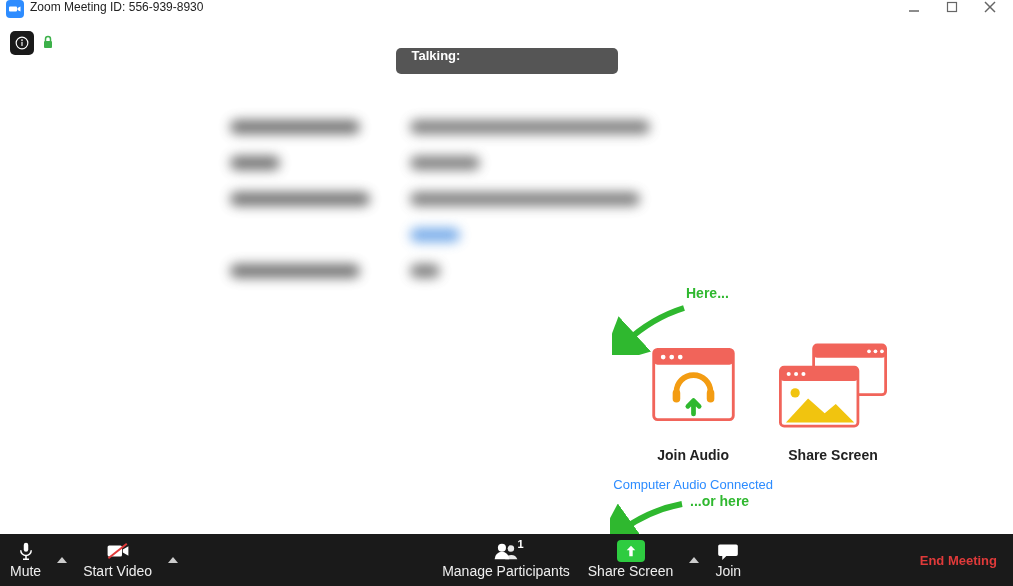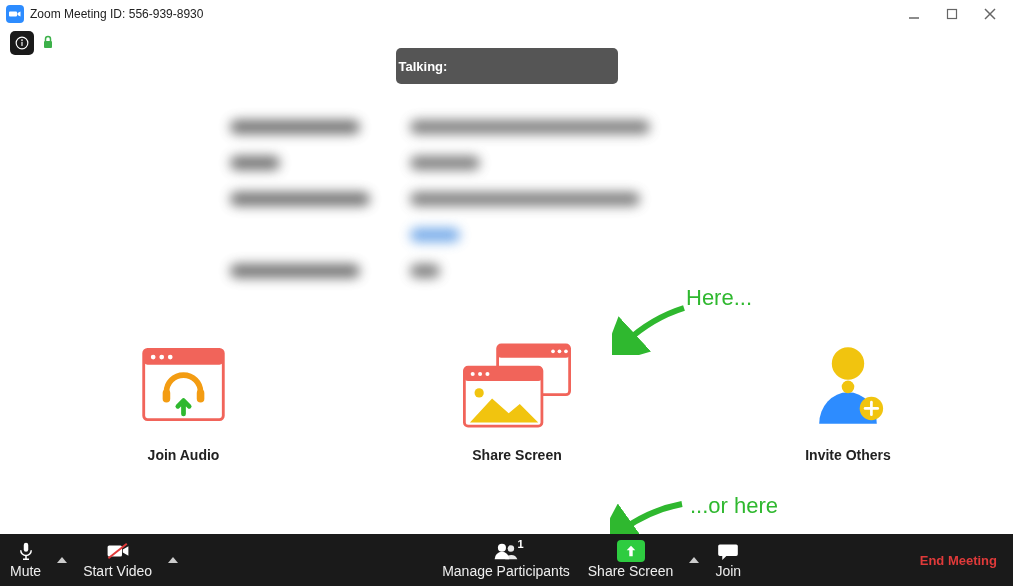--- a/index.html
+++ b/index.html
@@ -8,21 +8,21 @@
     height: 586px;
     font-family: -apple-system, BlinkMacSystemFont, "Segoe UI", Arial, sans-serif;
     background: #fff;
     overflow: hidden;
     position: relative;
   }
   
   .titlebar {
     height: 28px;
     display: flex;
-    align-items: center;
+    align-items: flex-start;
     padding: 0 6px;
     font-size: 12px;
     color: #222;
     background: #fff;
   }
   .titlebar .zoom-logo {
     width: 18px; height: 18px;
     background: #2d8cff;
     border-radius: 4px;
     display: flex; align-items: center; justify-content: center;
@@ -50,26 +50,26 @@
     background: #1a1a1a;
     border-radius: 5px;
     display:flex; align-items:center; justify-content:center;
     color: #fff;
   }
   .lock-icon { color: #3db14a; font-size: 14px; }
   
   .talking-bar {
     position: absolute;
     top: 48px; left: 50%; transform: translateX(-50%);
-    width: 222px; height: 36px;
+    width: 222px; height: 26px;
     background: #555;
     color: #fff;
     border-radius: 5px;
-    display:flex; align-items:center;
-    padding: 0 3px;
+    display:flex; align-items:flex-start;
+    padding: 0 16px;
     font-size: 13px;
     font-weight: 600;
   }
   
   .info-block {
     position: absolute;
     top: 120px; left: 230px;
     display: grid;
     grid-template-columns: 180px 260px;
     row-gap: 22px;
@@ -77,21 +77,21 @@
     opacity: 0.75;
   }
   .info-block .lbl { height: 14px; background: #444; border-radius: 7px; }
   .info-block .val { height: 14px; background: #555; border-radius: 7px; }
   .info-block .link { background: #4a90e2; }
   
   .cards {
     position: absolute;
     top: 335px; left: 16px; right: 0;
     display: flex;
-    justify-content: space-between;
+    justify-content: flex-end;
     padding: 0 120px;
   }
   .card { text-align: center; }
   .card .icon-wrap { height: 100px; display:flex; align-items:center; justify-content:center; }
   .card .title { font-size: 14px; font-weight: 600; color: #222; margin-top: 12px; }
   .card .subtitle { font-size: 13px; color: #2d8cff; margin-top: 14px; font-weight:500;}
   
   .toolbar {
     position: absolute;
     bottom: 0; left: 0; right: 0;
@@ -132,22 +132,22 @@
     color: #e03a3a;
     font-weight: 700;
     font-size: 13px;
     padding-right: 16px;
     padding-left: 15px;
   }
   
   .anno {
     position:absolute;
     color:#2fb82f;
-    font-weight:400;
-    font-size:22px;
+    font-weight:700;
+    font-size:14px;
   }
   .arrow {
     position:absolute;
   }
 </style>
 </head>
 <body>
 
 <div class="titlebar">
   <div class="zoom-logo">
@@ -218,20 +218,21 @@
         <circle cx="18" cy="18" r="2.5" fill="#fff"></circle>
           <circle cx="27" cy="18" r="2.5" fill="#fff"></circle>
           <circle cx="36" cy="18" r="2.5" fill="#fff"></circle>
         <path d="M32 55 a18 18 0 0 1 36 0" fill="none" stroke="#f39c12" stroke-width="6" stroke-linecap="round"></path>
         <rect x="28" y="52" width="8" height="14" rx="4" fill="#f39c12"></rect>
         <rect x="64" y="52" width="8" height="14" rx="4" fill="#f39c12"></rect>
         <path d="M50 78 l0 -12 M44 70 l6 -6 l6 6" fill="none" stroke="#2fb82f" stroke-width="5" stroke-linecap="round" stroke-linejoin="round"></path>
       </svg>
     </div>
     <div class="title">Join Audio</div>
+    <div class="subtitle">Computer Audio Connected</div>
   </div>
 
   <div class="card">
     <div class="icon-wrap">
       <svg width="120" height="95" viewBox="0 0 130 100">
         <rect x="44" y="6" width="78" height="54" rx="4" fill="#fff" stroke="#f1645a" stroke-width="3"></rect>
         <rect x="44" y="6" width="78" height="14" rx="4" fill="#f1645a"></rect>
         <circle cx="104" cy="13" r="2" fill="#fff"></circle>
           <circle cx="111" cy="13" r="2" fill="#fff"></circle>
           <circle cx="118" cy="13" r="2" fill="#fff"></circle>
@@ -240,33 +241,20 @@
         <circle cx="17" cy="37.5" r="2.2" fill="#fff"></circle>
           <circle cx="25" cy="37.5" r="2.2" fill="#fff"></circle>
           <circle cx="33" cy="37.5" r="2.2" fill="#fff"></circle>
         <circle cx="24" cy="58" r="5" fill="#f1c40f"></circle>
         <path d="M14 90 L38 64 L56 80 L68 70 L88 90 Z" fill="#f1c40f"></path>
       </svg>
     </div>
     <div class="title">Share Screen</div>
   </div>
 
-  <div class="card">
-    <div class="icon-wrap">
-      <svg width="90" height="95" viewBox="0 0 100 105">
-        <circle cx="50" cy="28" r="18" fill="#f1c40f"></circle>
-        <path d="M18 95 a32 35 0 0 1 64 0 z" fill="#2d8cff"></path>
-        <circle cx="50" cy="54" r="7" fill="#f1c40f"></circle>
-        <circle cx="76" cy="78" r="13" fill="#f1c40f"></circle>
-        <line x1="76" y1="71" x2="76" y2="85" stroke="#fff" stroke-width="3" stroke-linecap="round"></line>
-        <line x1="69" y1="78" x2="83" y2="78" stroke="#fff" stroke-width="3" stroke-linecap="round"></line>
-      </svg>
-    </div>
-    <div class="title">Invite Others</div>
-  </div>
 </div>
 
 <div class="anno" style="top:285px; left:686px;">Here...</div>
 <svg class="arrow" style="top:300px; left:612px;" width="80" height="55">
   <defs>
       <marker id="ah1" markerWidth="8" markerHeight="8" refX="2" refY="4" orient="auto">
         <path d="M0 0 L8 4 L0 8 Z" fill="#2fb82f"></path>
       </marker>
     </defs>
   <path d="M72 8 Q40 18 14 42" fill="none" stroke="#2fb82f" stroke-width="6" marker-end="url(#ah1)"></path>

